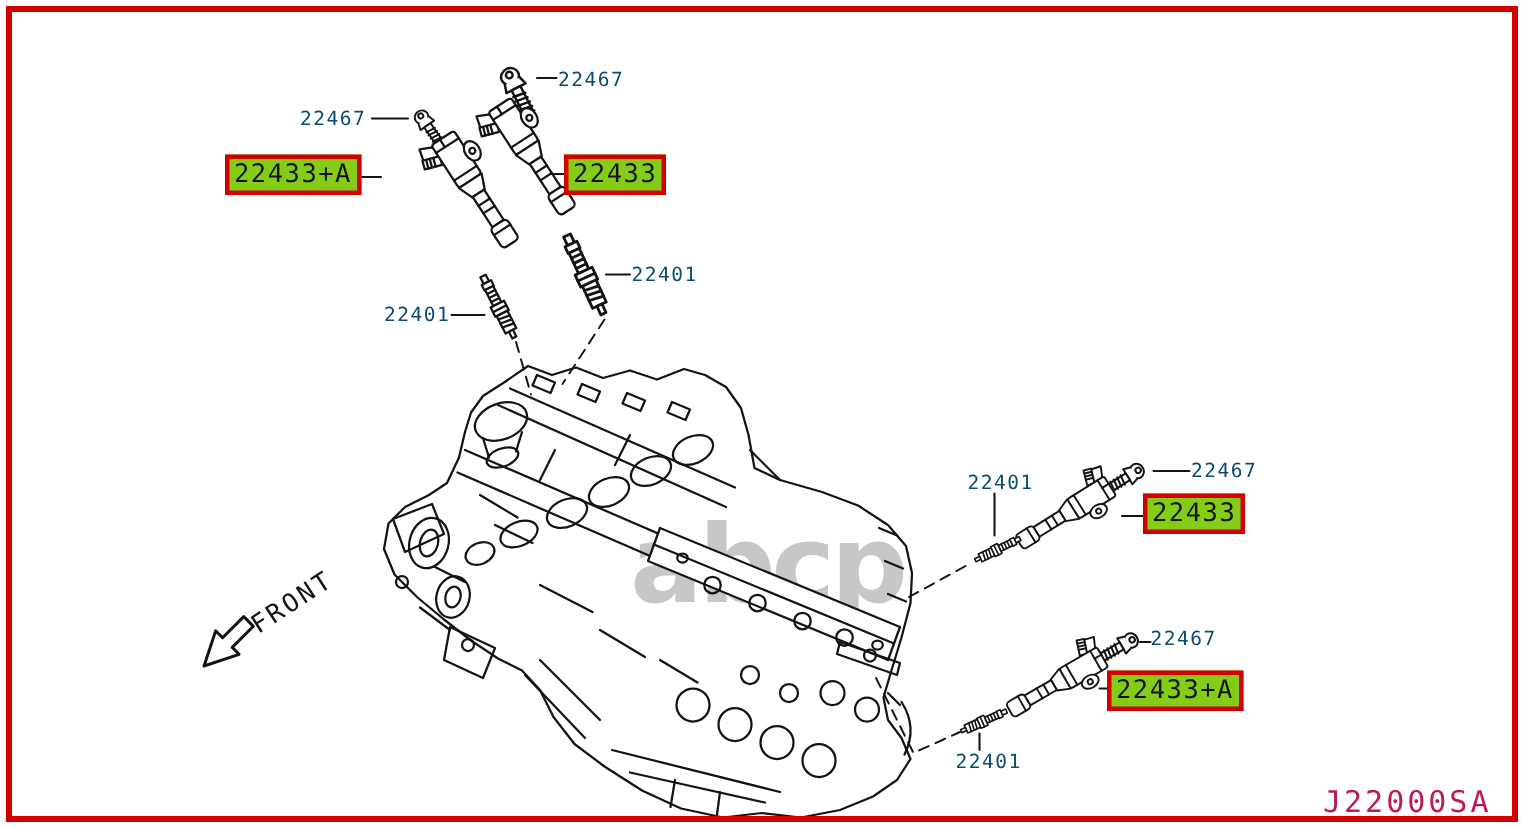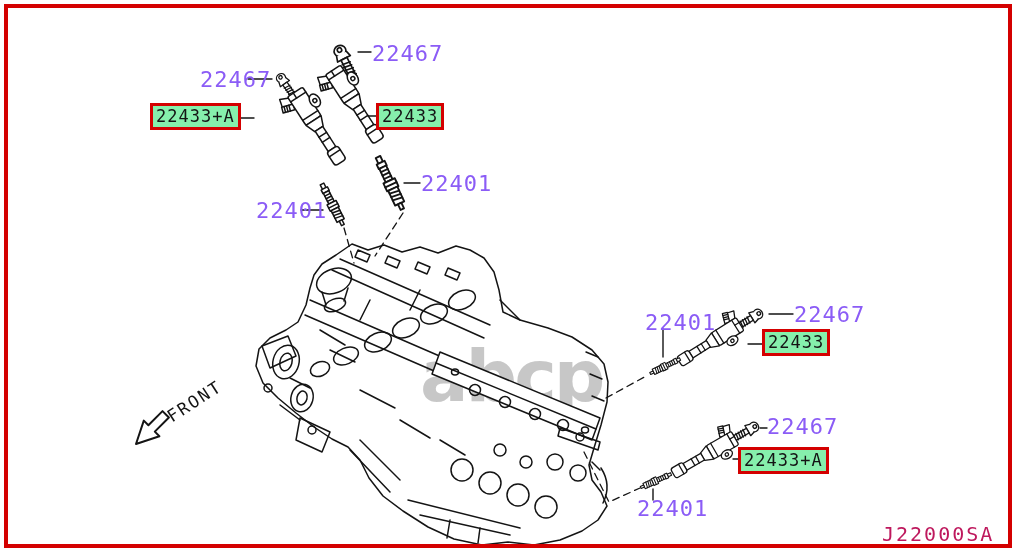--- a/index.html
+++ b/index.html
@@ -12,26 +12,26 @@
     border:4px solid #d40000;pointer-events:none;z-index:5;
   }
   .watermark{
     position:absolute;left:420px;top:334px;z-index:1;
     font-family:"DejaVu Sans","Liberation Sans",sans-serif;
     font-weight:bold;font-size:72px;letter-spacing:-3px;
     color:#9b9b9b;opacity:0.55;user-select:none;
   }
   svg.art{position:absolute;left:0;top:0;z-index:2;}
   .plain-label{
-    position:absolute;z-index:3;color:#8b5cf6;font-size:22px;letter-spacing:1px;
+    position:absolute;z-index:3;color:#0c4a6e;font-size:13px;letter-spacing:1px;
     white-space:nowrap;line-height:17px;
   }
   .boxed-label{
     position:absolute;z-index:4;color:#141414;font-size:17px;letter-spacing:1px;
-    white-space:nowrap;line-height:17px;background:#86efac;
+    white-space:nowrap;line-height:17px;background:#84cc16;
     border:3px solid #d40000;padding:2px 3px;
   }
   .code-label{
     position:absolute;z-index:4;color:#be185d;font-size:20px;letter-spacing:2px;
     white-space:nowrap;line-height:20px;
   }
 </style>
 </head>
 <body>
 

